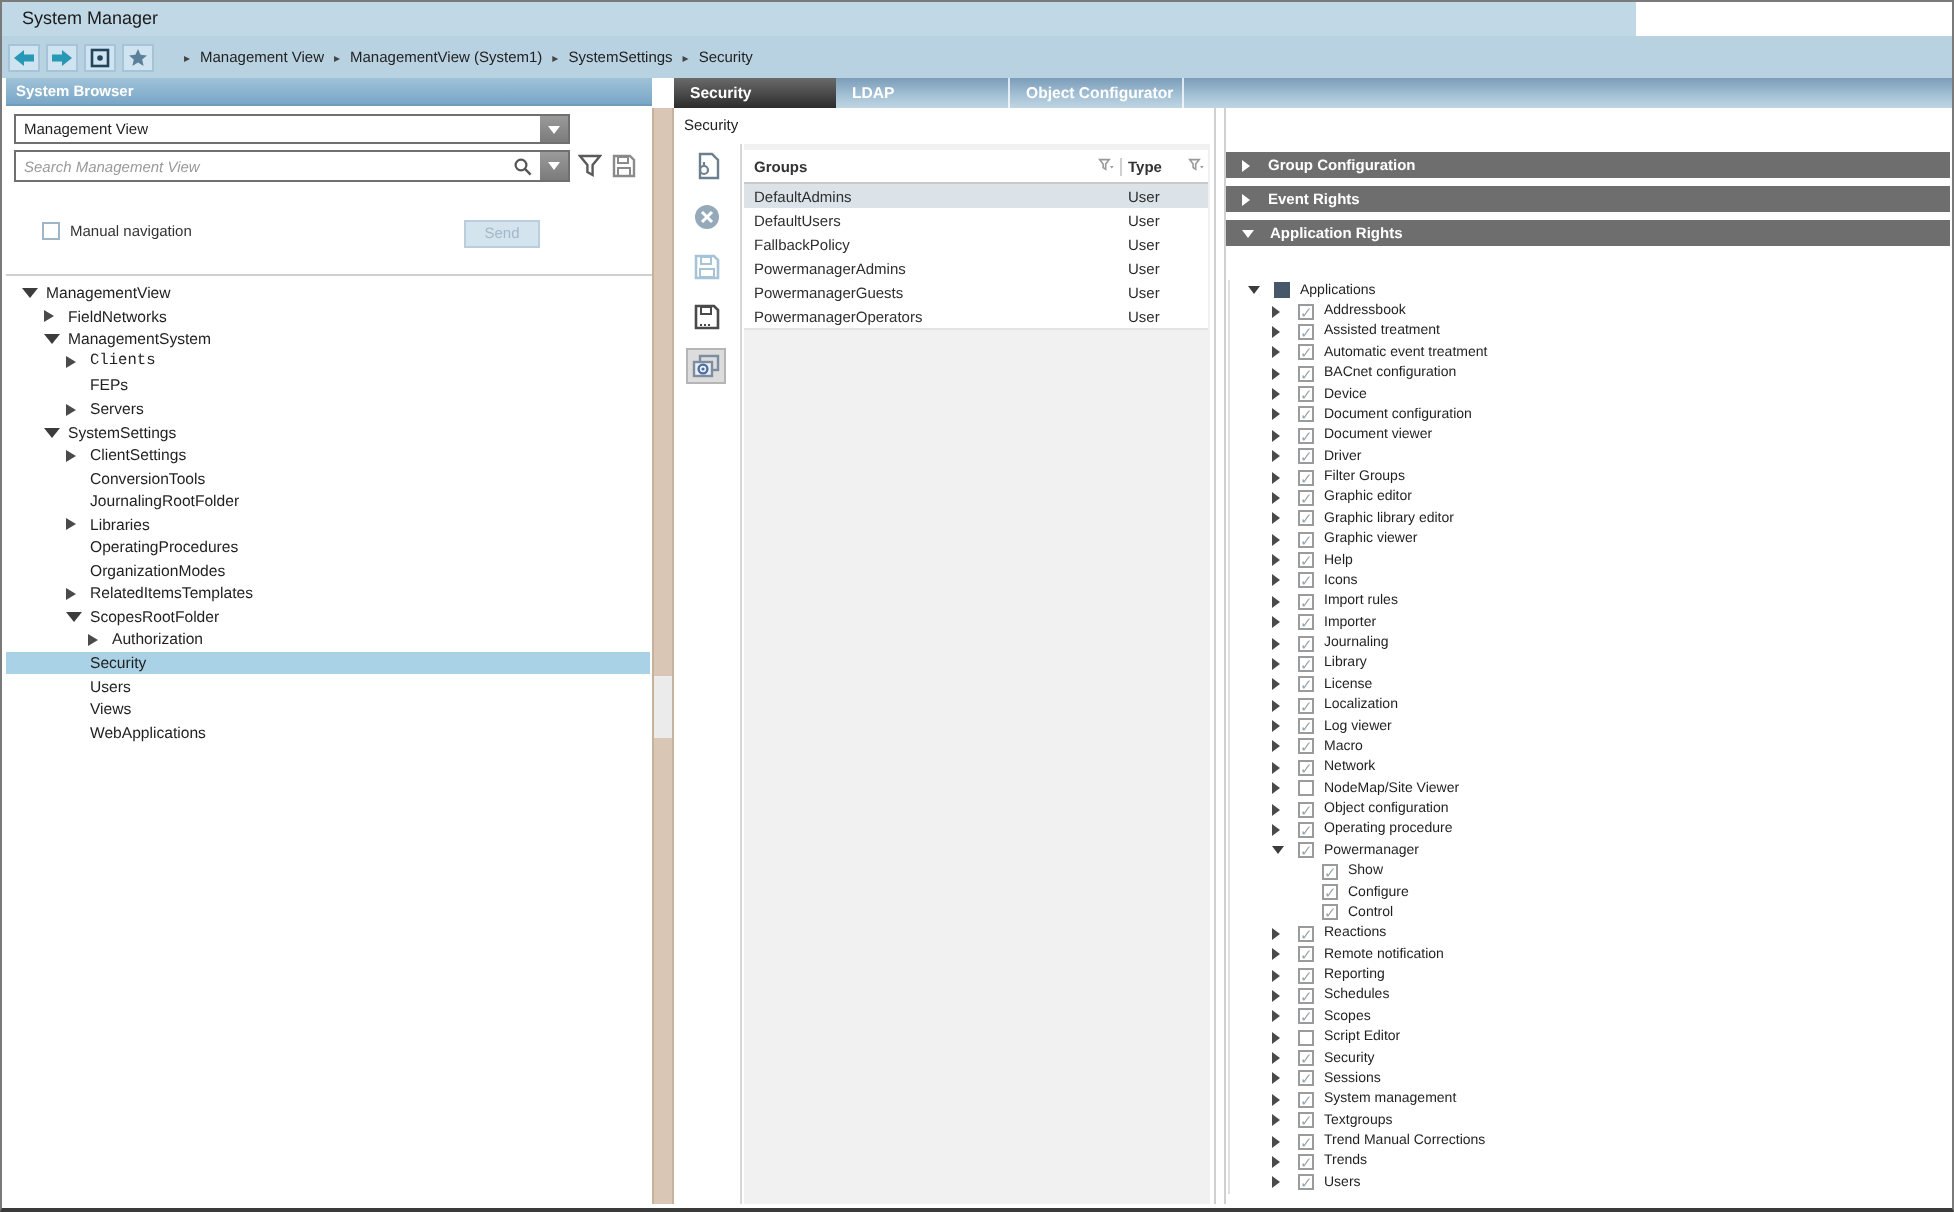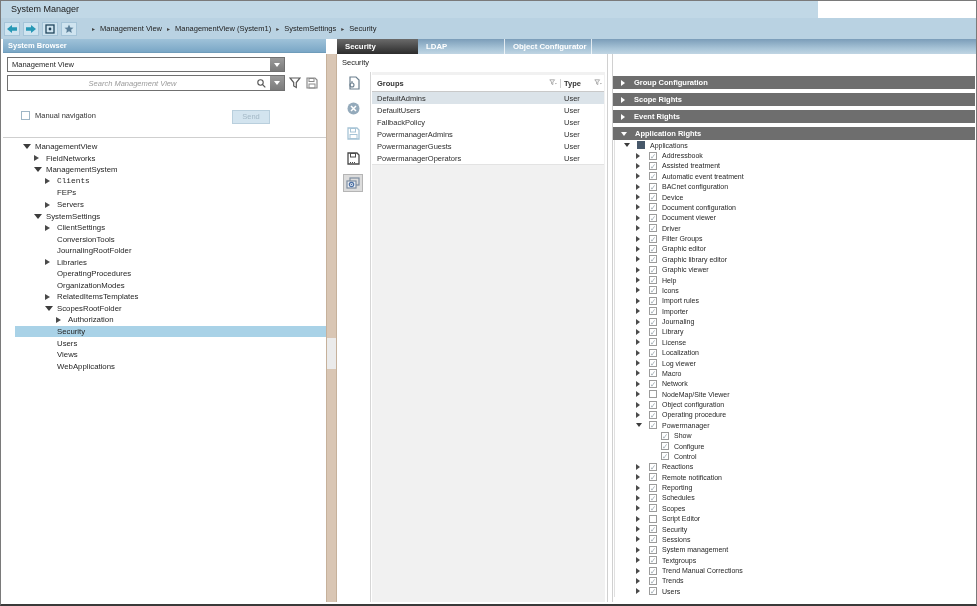--- a/index.html
+++ b/index.html
@@ -23,30 +23,30 @@
   .sb-header { position:absolute; left:0; top:0; width:323px; height:14px;
                background:linear-gradient(180deg,#9fc2d9,#7aa7c6); border-bottom:1px solid #6f9cba;
                color:#fff; font-size:7.5px; font-weight:bold; line-height:14px; padding-left:5px; }
   .combo { position:absolute; height:15px; background:#fff; border:1px solid #707070; font-size:7.5px;
            color:#1e1e1e; line-height:13px; padding-left:4px; }
   .combo .dd-btn { position:absolute; right:0; top:0; width:14px; height:13px;
                    background:linear-gradient(180deg,#9a9a9a,#7b7b7b); display:flex; align-items:center; justify-content:center; }
   .dd-tri { width:0; height:0; border-left:3.5px solid transparent; border-right:3.5px solid transparent; border-top:4px solid #fff; }
   .searchbox { position:absolute; left:4px; top:36px; width:278px; height:16px; background:#fff; border:1px solid #707070; }
   .searchbox input { position:absolute; left:0; top:0; width:245px; height:14px; border:none; outline:none;
-                     font-family:"Liberation Sans",sans-serif; font-size:7.5px; font-style:italic; color:#555; padding-left:4px; background:transparent;text-align:center; }
+                     font-family:"Liberation Sans",sans-serif; font-size:7.5px; font-style:italic; color:#555; padding-left:4px; background:transparent; }
   .searchbox input::placeholder { color:#9a9a9a; font-style:italic; }
   .sb-tools { position:absolute; top:36px; left:286px; display:flex; gap:5px; align-items:center; height:16px; }
   .checkrow { position:absolute; left:18px; top:72px; display:flex; align-items:center; font-size:7.5px; color:#333; }
   .cb { width:9px; height:9px; border:1px solid #9fb6c6; background:#fff; margin-right:5px; }
   .send-btn { position:absolute; left:229px; top:71px; width:38px; height:14px; background:#d3e4ef;
               border:1px solid #b9cfdd; color:#a3b8c6; font-size:7.5px; text-align:center; line-height:12px; }
   .lp-divider { position:absolute; left:0; top:98px; width:323px; height:1px; background:#cfcfcf; }
 
-  .ltree { position:absolute; left:12px; top:102px; width:322px; }
+  .ltree { position:absolute; left:0; top:102px; width:322px; }
   .ltrow { height:11.55px; display:flex; align-items:center; font-size:7.8px; color:#1f1f1f; white-space:nowrap; }
   .ltrow.sel { background:#a9d2e7; }
   .tri-col { width:0; height:0; border-top:3.5px solid transparent; border-bottom:3.5px solid transparent; border-left:5px solid #4a4a4a; }
   .tri-exp { width:0; height:0; border-left:4px solid transparent; border-right:4px solid transparent; border-top:5px solid #3c3c3c; }
   .arrow-slot { width:12px; display:flex; align-items:center; flex:none; }
 
   
   .tan-strip { position:absolute; left:325px; top:53px; width:11px; height:548px; background:#d9c6b4;
                border-left:1px solid #c6b19b; border-right:1px solid #c6b19b; }
   .tan-grip { position:absolute; left:0; top:284px; width:9px; height:31px; background:#ebebeb; }
@@ -384,24 +384,20 @@
 <div class="mid-right-split"></div>
 
 <div class="right-panel">
   <div class="sections" id="rights-sections">
       <div class="sec-hdr">
         <span class="w-col"></span>
         <span>Group Configuration</span>
       </div>
       <div class="sec-hdr">
         <span class="w-col"></span>
-        <span>Scope Rights</span>
-      </div>
-      <div class="sec-hdr">
-        <span class="w-col"></span>
         <span>Event Rights</span>
       </div>
       <div class="sec-hdr">
         <span class="w-exp"></span>
         <span>Application Rights</span>
       </div>
     </div>
   <div class="rtree" id="right-tree">
       <div class="rtrow" style="padding-left: 7px;">
         <span class="r-arrow-slot">

